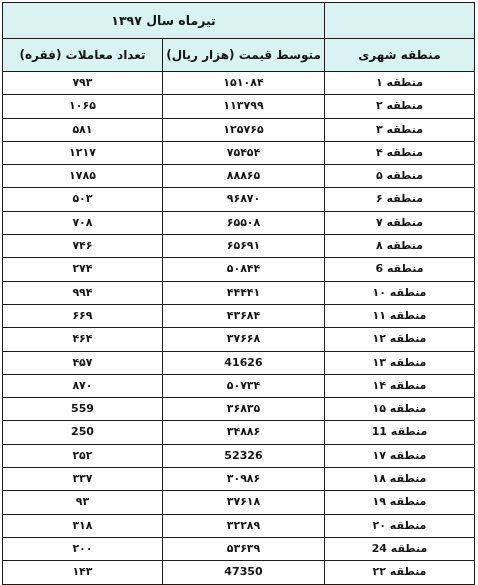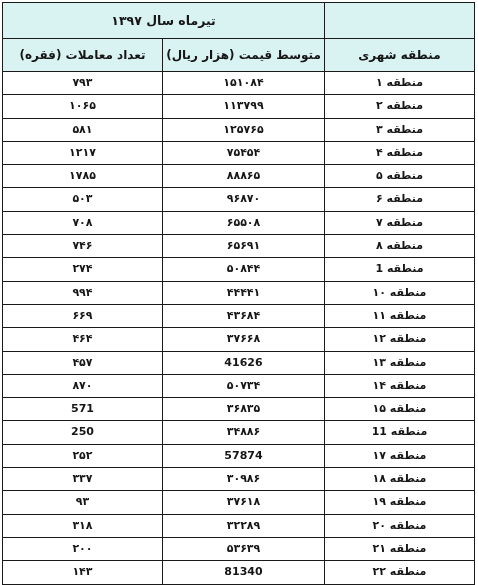--- a/index.html
+++ b/index.html
@@ -144,21 +144,21 @@
         <td>منطقه ۷</td>
         <td>۶۵۵۰۸</td>
         <td>۷۰۸</td>
       </tr>
       <tr class="data-row">
         <td>منطقه ۸</td>
         <td>۶۵۶۹۱</td>
         <td>۷۴۶</td>
       </tr>
       <tr class="data-row">
-        <td>منطقه 1</td>
+        <td>منطقه 6</td>
         <td>۵۰۸۴۴</td>
         <td>۲۷۴</td>
       </tr>
       <tr class="data-row">
         <td>منطقه ۱۰</td>
         <td>۴۴۴۴۱</td>
         <td>۹۹۴</td>
       </tr>
       <tr class="data-row">
         <td>منطقه ۱۱</td>
@@ -176,55 +176,55 @@
         <td>۴۵۷</td>
       </tr>
       <tr class="data-row">
         <td>منطقه ۱۴</td>
         <td>۵۰۷۳۴</td>
         <td>۸۷۰</td>
       </tr>
       <tr class="data-row">
         <td>منطقه ۱۵</td>
         <td>۳۶۸۳۵</td>
-        <td>571</td>
+        <td>559</td>
       </tr>
       <tr class="data-row">
         <td>منطقه 11</td>
         <td>۳۴۸۸۶</td>
         <td>250</td>
       </tr>
       <tr class="data-row">
         <td>منطقه ۱۷</td>
-        <td>57874</td>
+        <td>52326</td>
         <td>۲۵۲</td>
       </tr>
       <tr class="data-row">
         <td>منطقه ۱۸</td>
         <td>۳۰۹۸۶</td>
         <td>۳۳۷</td>
       </tr>
       <tr class="data-row">
         <td>منطقه ۱۹</td>
         <td>۳۷۶۱۸</td>
         <td>۹۳</td>
       </tr>
       <tr class="data-row">
         <td>منطقه ۲۰</td>
         <td>۳۲۲۸۹</td>
         <td>۳۱۸</td>
       </tr>
       <tr class="data-row">
-        <td>منطقه ۲۱</td>
+        <td>منطقه 24</td>
         <td>۵۳۶۳۹</td>
         <td>۲۰۰</td>
       </tr>
       <tr class="data-row">
         <td>منطقه ۲۲</td>
-        <td>81340</td>
+        <td>47350</td>
         <td>۱۴۳</td>
       </tr>
 
       <tr class="footer-row">
         <td>متوسط شهر</td>
         <td>۶۹۷۲۸</td>
         <td>۱۳۵۱۴</td>
       </tr>
 
     </tbody>

